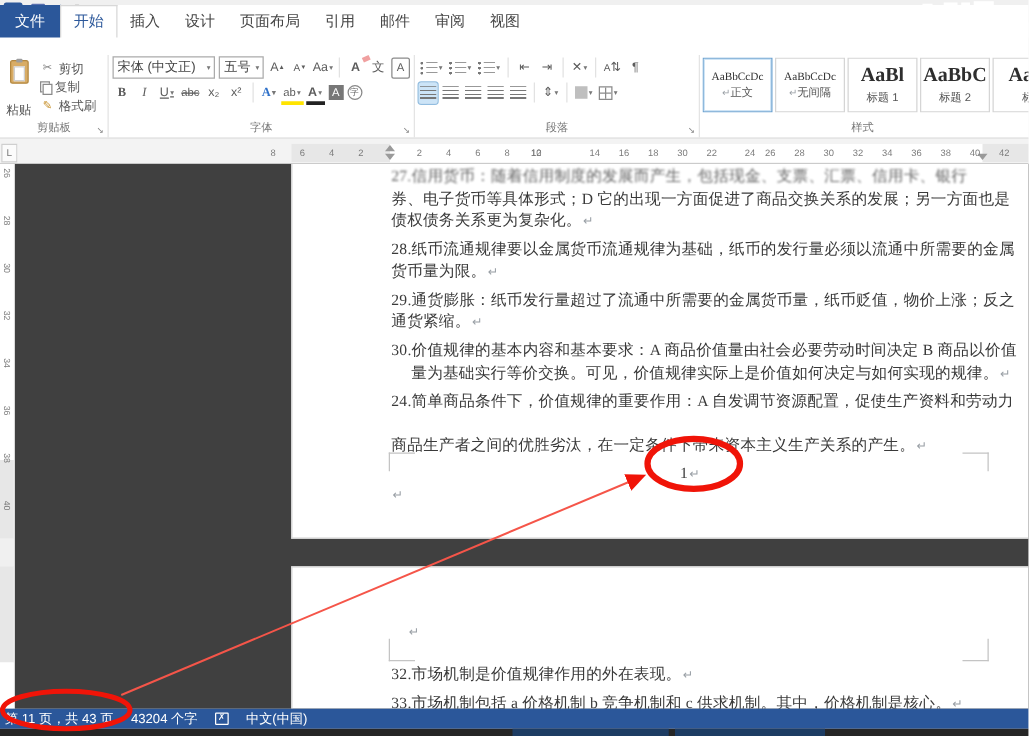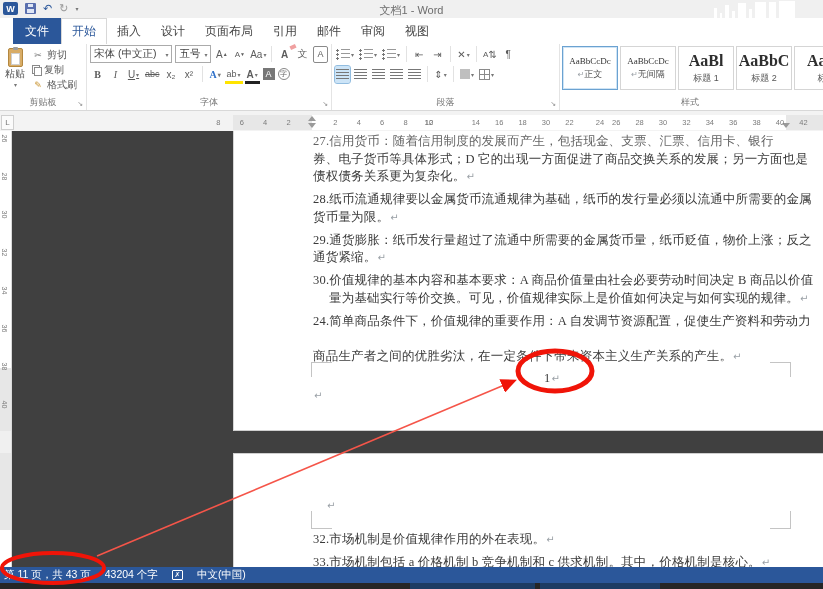--- a/index.html
+++ b/index.html
@@ -16,21 +16,21 @@
   .save-ic::before { content:""; position:absolute; left:2px; bottom:1px; width:7px; height:4px; background:#dfe6f5; }
   .save-ic::after  { content:""; position:absolute; left:3px; top:1px;  width:5px; height:3px; background:#dfe6f5; }
   .qat-glyph { font-size:11px; line-height:11px; color:#2b579a; }
   .qat-glyph.dim { color:#9a9a9a; }
   .qat-car { font-size:6px; color:#777; }
   .title-text { position:absolute; left:0; right:0; top:3px; text-align:center; font-size:11px; color:#6d6d6d; }
   .tbars { position:absolute; right:28px; top:0; height:20px; display:flex; align-items:flex-end; gap:3px; }
   .tbars i { display:block; background:#fff; }
 
   
-  .tabrow { position:absolute; left:0; top:18px; width:823px; height:26px; background:#fff;padding-left:13px; }
+  .tabrow { position:absolute; left:0; top:4px; width:823px; height:26px; background:#fff; }
   .tabrow .tab { float:left; height:26px; line-height:26px; padding:0 10px; font-size:12px; color:#444; cursor:default; }
   .tab.file { background:#2b579a; color:#fff; padding:0 12px; }
   .tab.active { color:#2b579a; border:1px solid #d8d8d8; border-bottom:none; background:#fff; line-height:24px; }
 
   
   .ribbon { position:absolute; left:0; top:44px; width:823px; height:67px; background:#fff; border-bottom:1px solid #d8d8d8; }
   .rgroup { position:absolute; top:0; height:66px; border-right:1px solid #e4e4e4; }
   .glabel { position:absolute; bottom:1px; left:0; right:0; text-align:center; font-size:9px; color:#777; }
   .launch { position:absolute; bottom:2px; right:3px; font-size:7px; color:#8a8a8a; }
   .fg-row { display:flex; align-items:center; height:20px; padding:1px 3px; gap:3px; }
@@ -39,21 +39,21 @@
   .rbtn.sel { background:#cce4f7; outline:1px solid #92bde0; }
   .car { font-size:6px; color:#777; margin-left:1px; }
   .combo { display:flex; align-items:center; border:1px solid #ababab; background:#fff; height:18px;
     font-size:10.5px; color:#444; padding:0 3px; white-space:nowrap; }
   .combo .car { margin-left:4px; }
   .vline { width:1px; height:16px; background:#e2e2e2; margin:0 2px; }
 
   .paste-ic { width:15px; height:19px; background:#d8ac66; border:1px solid #b3873f; border-radius:2px; position:relative; margin:0 auto; }
   .paste-ic::before { content:""; position:absolute; left:2px; top:4px; right:2px; bottom:1px; background:#fff; border:1px solid #cfcfcf; }
   .paste-ic::after { content:""; position:absolute; left:4px; top:-2px; width:5px; height:3px; background:#9c9c9c; border-radius:1px; }
-  .paste-btn { width:30px; display:flex; flex-direction:column; align-items:center; padding-top:4px; gap:0; font-size:10px; color:#555; }
+  .paste-btn { width:30px; display:flex; flex-direction:column; align-items:center; padding-top:4px; gap:14px; font-size:10px; color:#555; }
   .mini-row { display:flex; align-items:center; gap:3px; height:15px; font-size:10px; color:#555; padding-left:2px; }
   .mini-ic { font-size:9px; color:#777; width:12px; text-align:center; }
   .copy-ic { position:relative; width:9px; height:10px; }
   .copy-ic::before,.copy-ic::after { content:""; position:absolute; width:6px; height:7px; border:1px solid #8a8a8a; background:#fff; }
   .copy-ic::before { left:0; top:0; } .copy-ic::after { left:2px; top:2px; }
 
   .bI { font-weight:bold; font-family:"Liberation Serif",serif; }
   .iI { font-style:italic; font-family:"Liberation Serif",serif; }
   .uI { text-decoration:underline; }
   .strk { text-decoration:line-through; font-size:9px; }

